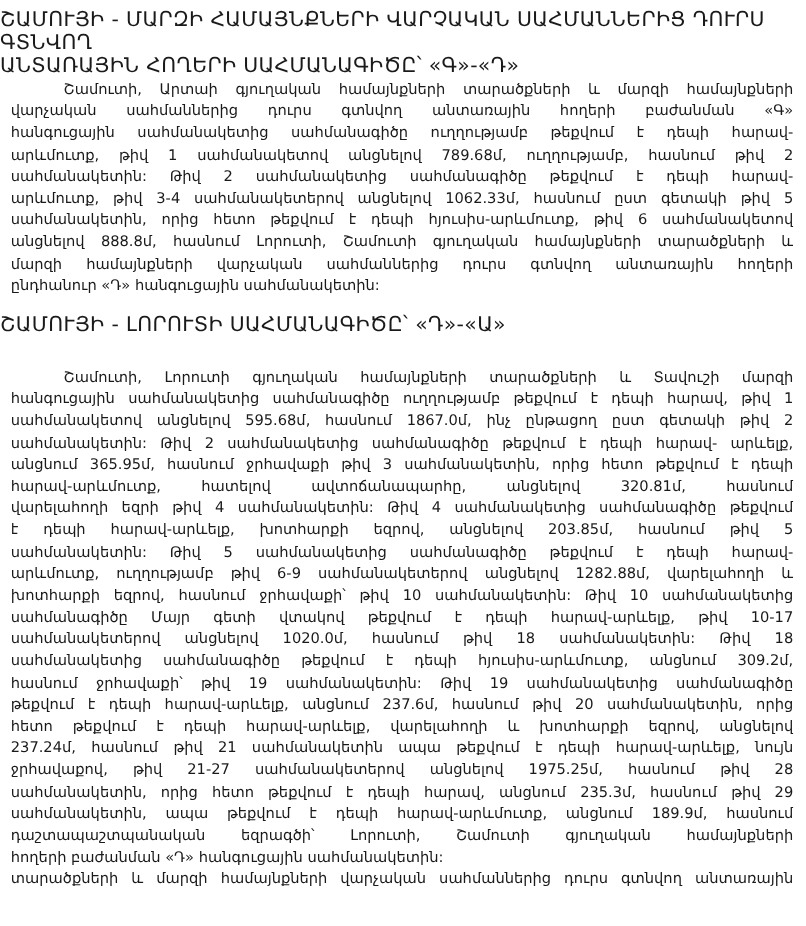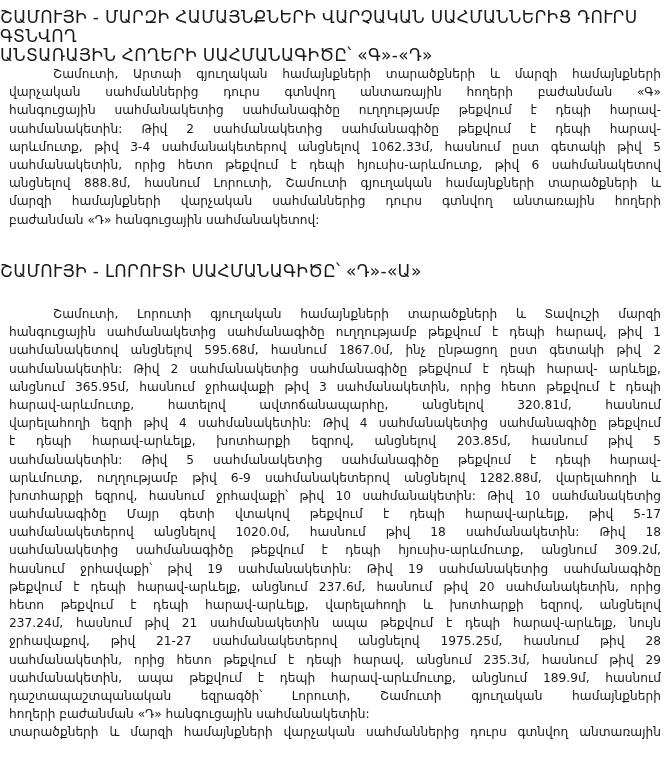--- a/index.html
+++ b/index.html
@@ -24,43 +24,44 @@
 
   <div class="title t1">
     <div>ՇԱՄՈՒՅԻ - ՄԱՐԶԻ ՀԱՄԱՅՆՔՆԵՐԻ ՎԱՐՉԱԿԱՆ ՍԱՀՄԱՆՆԵՐԻՑ ԴՈՒՐՍ ԳՏՆՎՈՂ</div>
     <div>ԱՆՏԱՌԱՅԻՆ ՀՈՂԵՐԻ ՍԱՀՄԱՆԱԳԻԾԸ՝ «Գ»-«Դ»</div>
   </div>
 
   <div class="para p1" id="p1">
       <span class="ln first">Շամուտի, Արտաի գյուղական համայնքների տարածքների և մարզի համայնքների</span>
       <span class="ln">վարչական սահմաններից դուրս գտնվող անտառային հողերի բաժանման «Գ»</span>
       <span class="ln">հանգուցային սահմանակետից սահմանագիծը ուղղությամբ թեքվում է դեպի հարավ-</span>
+      <span class="ln">արևմուտք, թիվ 1 սահմանակետով անցնելով 789.68մ, ուղղությամբ, հասնում թիվ 2</span>
       <span class="ln">սահմանակետին: Թիվ 2 սահմանակետից սահմանագիծը թեքվում է դեպի հարավ-</span>
       <span class="ln">արևմուտք, թիվ 3-4 սահմանակետերով անցնելով 1062.33մ, հասնում ըստ գետակի թիվ 5</span>
       <span class="ln">սահմանակետին, որից հետո թեքվում է դեպի հյուսիս-արևմուտք, թիվ 6 սահմանակետով</span>
       <span class="ln">անցնելով 888.8մ, հասնում Լորուտի, Շամուտի գյուղական համայնքների տարածքների և</span>
       <span class="ln">մարզի համայնքների վարչական սահմաններից դուրս գտնվող անտառային հողերի</span>
-      <span class="ln last">բաժանման «Դ» հանգուցային սահմանակետով:</span>
+      <span class="ln last">ընդհանուր «Դ» հանգուցային սահմանակետին:</span>
     </div>
 
   <div class="title t2">ՇԱՄՈՒՅԻ - ԼՈՐՈՒՏԻ ՍԱՀՄԱՆԱԳԻԾԸ՝ «Դ»-«Ա»</div>
 
   <div class="para p2" id="p2">
       <span class="ln first">Շամուտի, Լորուտի գյուղական համայնքների տարածքների և Տավուշի մարզի</span>
       <span class="ln">հանգուցային սահմանակետից սահմանագիծը ուղղությամբ թեքվում է դեպի հարավ, թիվ 1</span>
       <span class="ln">սահմանակետով անցնելով 595.68մ, հասնում 1867.0մ, ինչ ընթացող ըստ գետակի թիվ 2</span>
       <span class="ln">սահմանակետին: Թիվ 2 սահմանակետից սահմանագիծը թեքվում է դեպի հարավ- արևելք,</span>
       <span class="ln">անցնում 365.95մ, հասնում ջրհավաքի թիվ 3 սահմանակետին, որից հետո թեքվում է դեպի</span>
       <span class="ln">հարավ-արևմուտք, հատելով ավտոճանապարհը, անցնելով 320.81մ, հասնում</span>
       <span class="ln">վարելահողի եզրի թիվ 4 սահմանակետին: Թիվ 4 սահմանակետից սահմանագիծը թեքվում</span>
       <span class="ln">է դեպի հարավ-արևելք, խոտհարքի եզրով, անցնելով 203.85մ, հասնում թիվ 5</span>
       <span class="ln">սահմանակետին: Թիվ 5 սահմանակետից սահմանագիծը թեքվում է դեպի հարավ-</span>
       <span class="ln">արևմուտք, ուղղությամբ թիվ 6-9 սահմանակետերով անցնելով 1282.88մ, վարելահողի և</span>
       <span class="ln">խոտհարքի եզրով, հասնում ջրհավաքի՝ թիվ 10 սահմանակետին: Թիվ 10 սահմանակետից</span>
-      <span class="ln">սահմանագիծը Մայր գետի վտակով թեքվում է դեպի հարավ-արևելք, թիվ 5-17</span>
+      <span class="ln">սահմանագիծը Մայր գետի վտակով թեքվում է դեպի հարավ-արևելք, թիվ 10-17</span>
       <span class="ln">սահմանակետերով անցնելով 1020.0մ, հասնում թիվ 18 սահմանակետին: Թիվ 18</span>
       <span class="ln">սահմանակետից սահմանագիծը թեքվում է դեպի հյուսիս-արևմուտք, անցնում 309.2մ,</span>
       <span class="ln">հասնում ջրհավաքի՝ թիվ 19 սահմանակետին: Թիվ 19 սահմանակետից սահմանագիծը</span>
       <span class="ln">թեքվում է դեպի հարավ-արևելք, անցնում 237.6մ, հասնում թիվ 20 սահմանակետին, որից</span>
       <span class="ln">հետո թեքվում է դեպի հարավ-արևելք, վարելահողի և խոտհարքի եզրով, անցնելով</span>
       <span class="ln">237.24մ, հասնում թիվ 21 սահմանակետին ապա թեքվում է դեպի հարավ-արևելք, նույն</span>
       <span class="ln">ջրհավաքով, թիվ 21-27 սահմանակետերով անցնելով 1975.25մ, հասնում թիվ 28</span>
       <span class="ln">սահմանակետին, որից հետո թեքվում է դեպի հարավ, անցնում 235.3մ, հասնում թիվ 29</span>
       <span class="ln">սահմանակետին, ապա թեքվում է դեպի հարավ-արևմուտք, անցնում 189.9մ, հասնում</span>
       <span class="ln">դաշտապաշտպանական եզրագծի՝ Լորուտի, Շամուտի գյուղական համայնքների</span>

